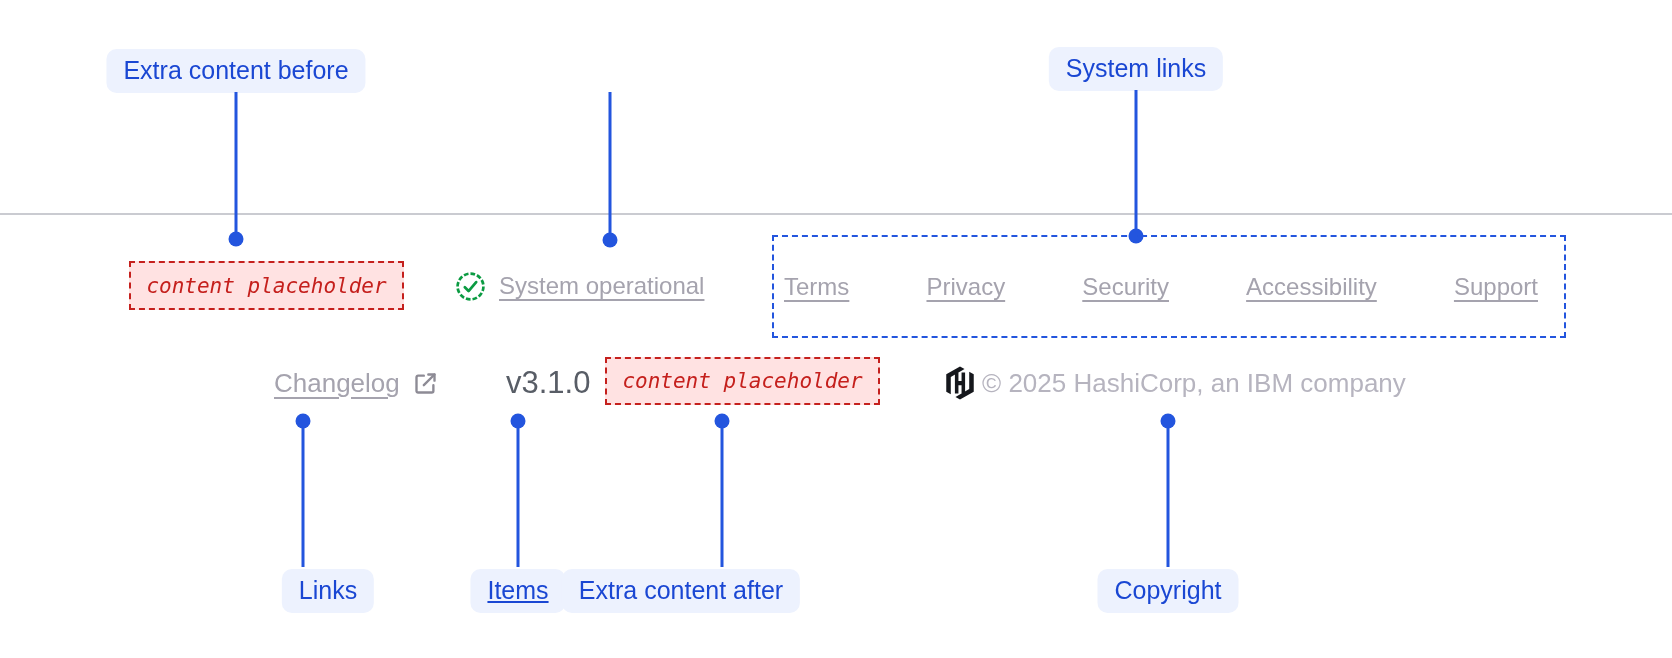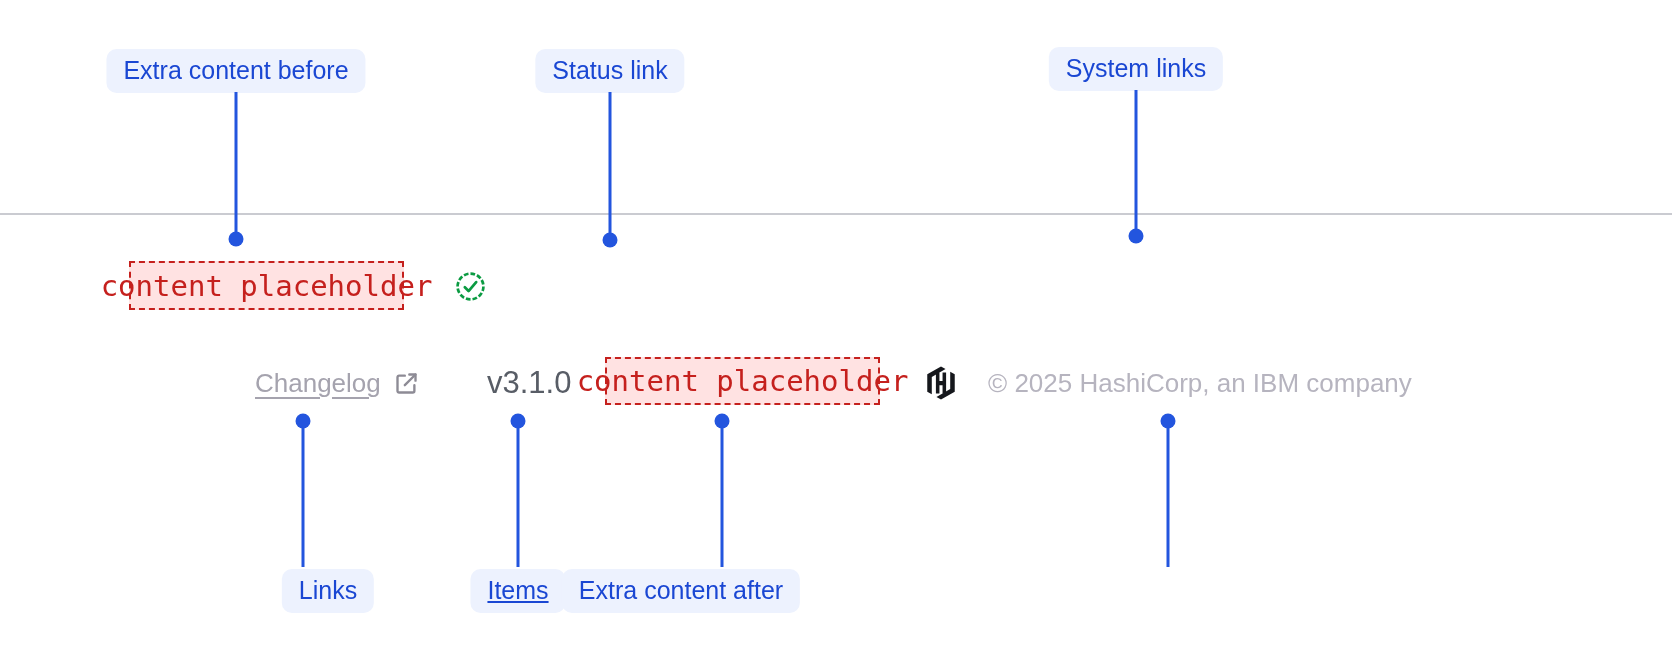--- a/index.html
+++ b/index.html
@@ -40,95 +40,103 @@
   
   .divider{position:absolute;left:0;top:213px;width:100%;height:2px;background:var(--divider);}
 
   
   .placeholder{
     position:absolute;
     background:var(--placeholder-bg);
     border:2px dashed var(--placeholder-red);
     color:var(--placeholder-red);
     font-family:"DejaVu Sans Mono","Liberation Mono",monospace;
-    font-size:29px;
+    font-size:21px;
     display:flex;align-items:center;justify-content:center;
     white-space:nowrap;
+    font-style:italic;
   }
 
   
   .flink{
     color:var(--link-gray);
     text-decoration:underline;
     text-decoration-thickness:2px;
     text-underline-offset:5px;
     font-weight:500;
     white-space:nowrap;
     cursor:pointer;
   }
   .status-wrap{position:absolute;left:455px;top:262px;height:48px;display:flex;align-items:center;gap:13px;font-size:24px;}
   .legal-box{
     position:absolute;left:772px;top:235px;width:794px;height:103px;
     border:2px dashed var(--accent-blue);
     display:flex;align-items:center;justify-content:space-between;
     padding:0 26px 0 10px;
     font-size:24px;
   }
-  .row2-item{position:absolute;top:357px;height:52px;display:flex;align-items:center;font-size:26px;}
+  .row2-item{position:absolute;top:357px;height:52px;display:flex;align-items:center;font-size:26px;margin-left:19px;}
   .version{color:var(--version-gray);font-size:31px;}
   .copyright{color:var(--copyright-gray);font-size:26px;white-space:nowrap;}
   .ext-icon{margin-left:12px;display:inline-flex;}
 </style>
 </head>
 <body>
 
 <div class="canvas">
 
   <div class="divider"></div>
 
   <div class="pill" style="left:236px;top:49px;">Extra content before</div>
   <div class="vline" style="left:236px;top:92px;height:141px;"></div>
   <div class="dot" style="left:236px;top:239px;"></div>
 
-  <div class="pill" style="left:610px;top:49px;">Status link</div>
   <div class="vline" style="left:610px;top:92px;height:141px;"></div>
   <div class="dot" style="left:610px;top:240px;"></div>
 
   <div class="pill" style="left:1136px;top:47px;">System links</div>
   <div class="vline" style="left:1136px;top:90px;height:141px;"></div>
   <div class="dot" style="left:1136px;top:236px;"></div>
 
   <div class="placeholder" style="left:129px;top:261px;width:275px;height:49px;">content placeholder</div>
 
   <div class="status-wrap">
     <span style="display:inline-flex;">
       <svg width="31" height="31" viewBox="0 0 24 24" fill="none">
         <circle cx="12" cy="12" r="10" stroke="var(--status-green)" stroke-width="2.1" stroke-dasharray="3.6 1.6"></circle>
         <path d="M7.6 12.6l2.9 2.9 5.9-6.9" stroke="var(--status-green)" stroke-width="2.1" stroke-linecap="round" stroke-linejoin="round" fill="none"></path>
       </svg>
     </span>
+    <a class="flink">System operational</a>
   </div>
 
+  <div class="legal-box">
+    <a class="flink">Terms</a>
+    <a class="flink">Privacy</a>
+    <a class="flink">Security</a>
+    <a class="flink">Accessibility</a>
+    <a class="flink">Support</a>
+  </div>
 
   <div class="row2-item" style="left:255px;">
     <a class="flink">Changelog</a>
     <span class="ext-icon">
       <svg width="27" height="27" viewBox="0 0 24 24" fill="none" stroke="#8D8B95" stroke-width="2.1" stroke-linecap="round" stroke-linejoin="round">
         <path d="M19 13.5v5.1c0 .8-.6 1.4-1.4 1.4H5.4C4.6 20 4 19.4 4 18.6V6.4C4 5.6 4.6 5 5.4 5h5.1"></path>
         <path d="M14.5 4H20v5.5"></path>
         <path d="M20 4l-9.5 9.5"></path>
       </svg>
     </span>
   </div>
 
   <div class="row2-item version" style="left:487px;">v3.1.0</div>
 
   <div class="placeholder" style="left:605px;top:357px;width:275px;height:48px;">content placeholder</div>
 
-  <div class="row2-item" style="left:924px;gap:30px;">
+  <div class="row2-item" style="left:924px;gap:5px;">
     <span style="display:inline-flex;">
       <svg width="34" height="34" viewBox="0 0 24 24" fill="var(--logo-black)">
         <path d="M15.2 2.1 12 .3 2.3 5.9v12.2l3.2 1.9V7.7l9.7-5.6z"></path>
         <path d="M8.8 21.9 12 23.7l9.7-5.6V5.9l-3.2-1.9v12.3l-9.7 5.6z"></path>
         <path d="M8.4 4.6h2.5v5.9h2.2V4.6h2.5v14.8h-2.5v-5.8h-2.2v5.8H8.4z"></path>
       </svg>
     </span>
     <span class="copyright">© 2025 HashiCorp, an IBM company</span>
   </div>
 
@@ -139,14 +147,15 @@
   <div class="dot" style="left:518px;top:421px;"></div>
   <div class="vline" style="left:518px;top:428px;height:139px;"></div>
   <div class="pill" style="left:518px;top:569px;text-decoration:underline;">Items</div>
 
   <div class="dot" style="left:722px;top:421px;"></div>
   <div class="vline" style="left:722px;top:428px;height:139px;"></div>
   <div class="pill" style="left:681px;top:569px;">Extra content after</div>
 
   <div class="dot" style="left:1168px;top:421px;"></div>
   <div class="vline" style="left:1168px;top:428px;height:139px;"></div>
+  <div class="pill" style="left:1168px;top:569px;">Copyright</div>
 
 </div>
 
 </body></html>

